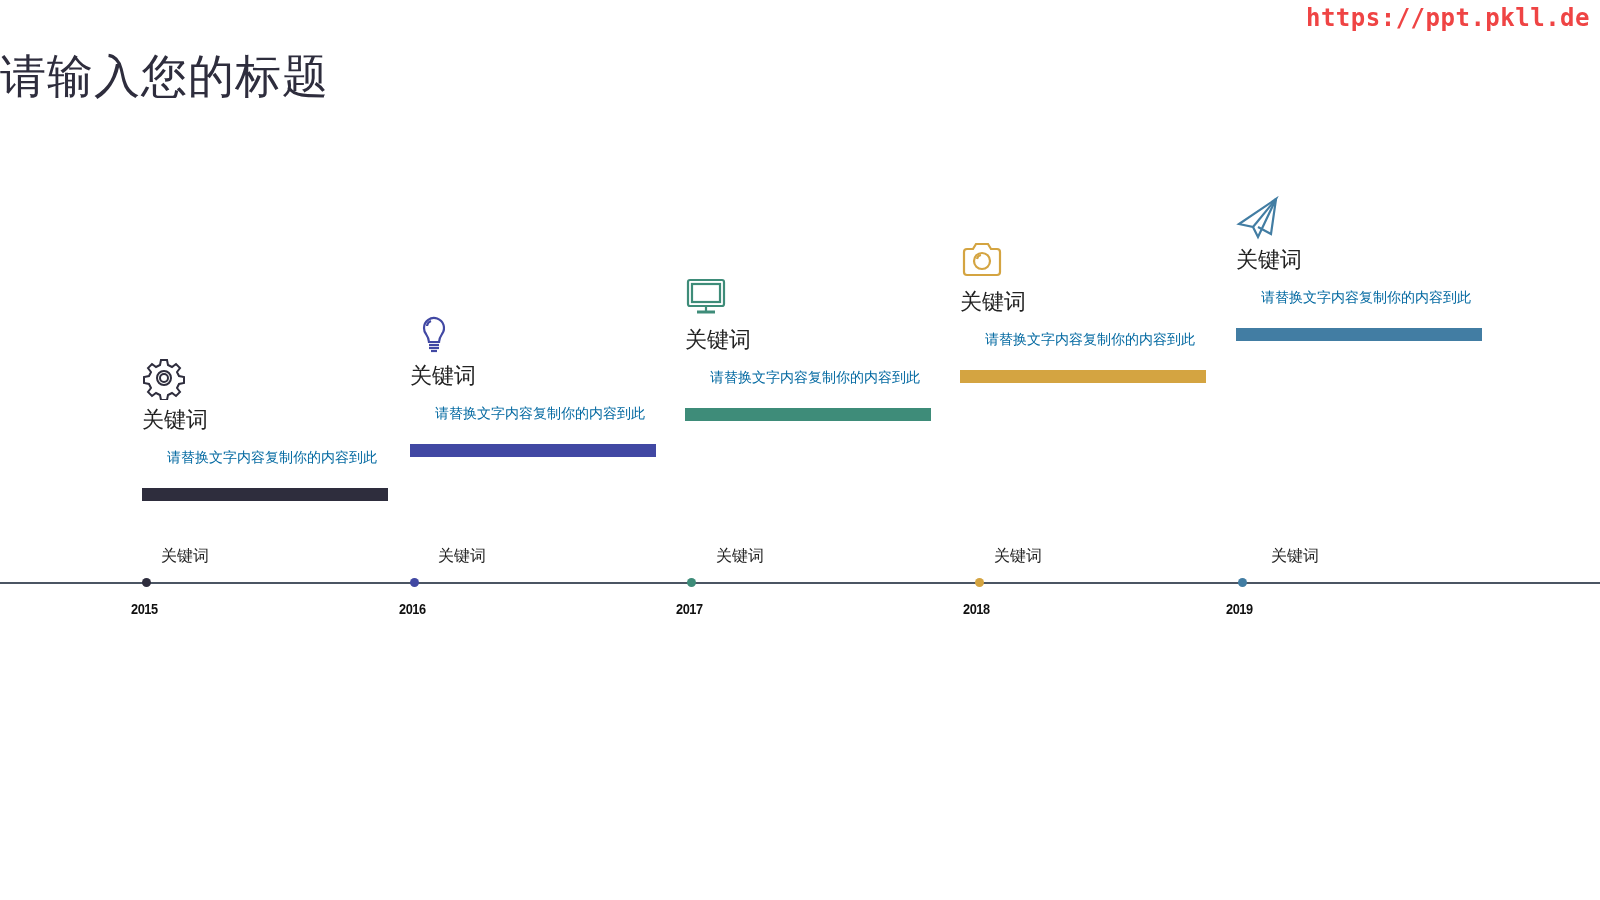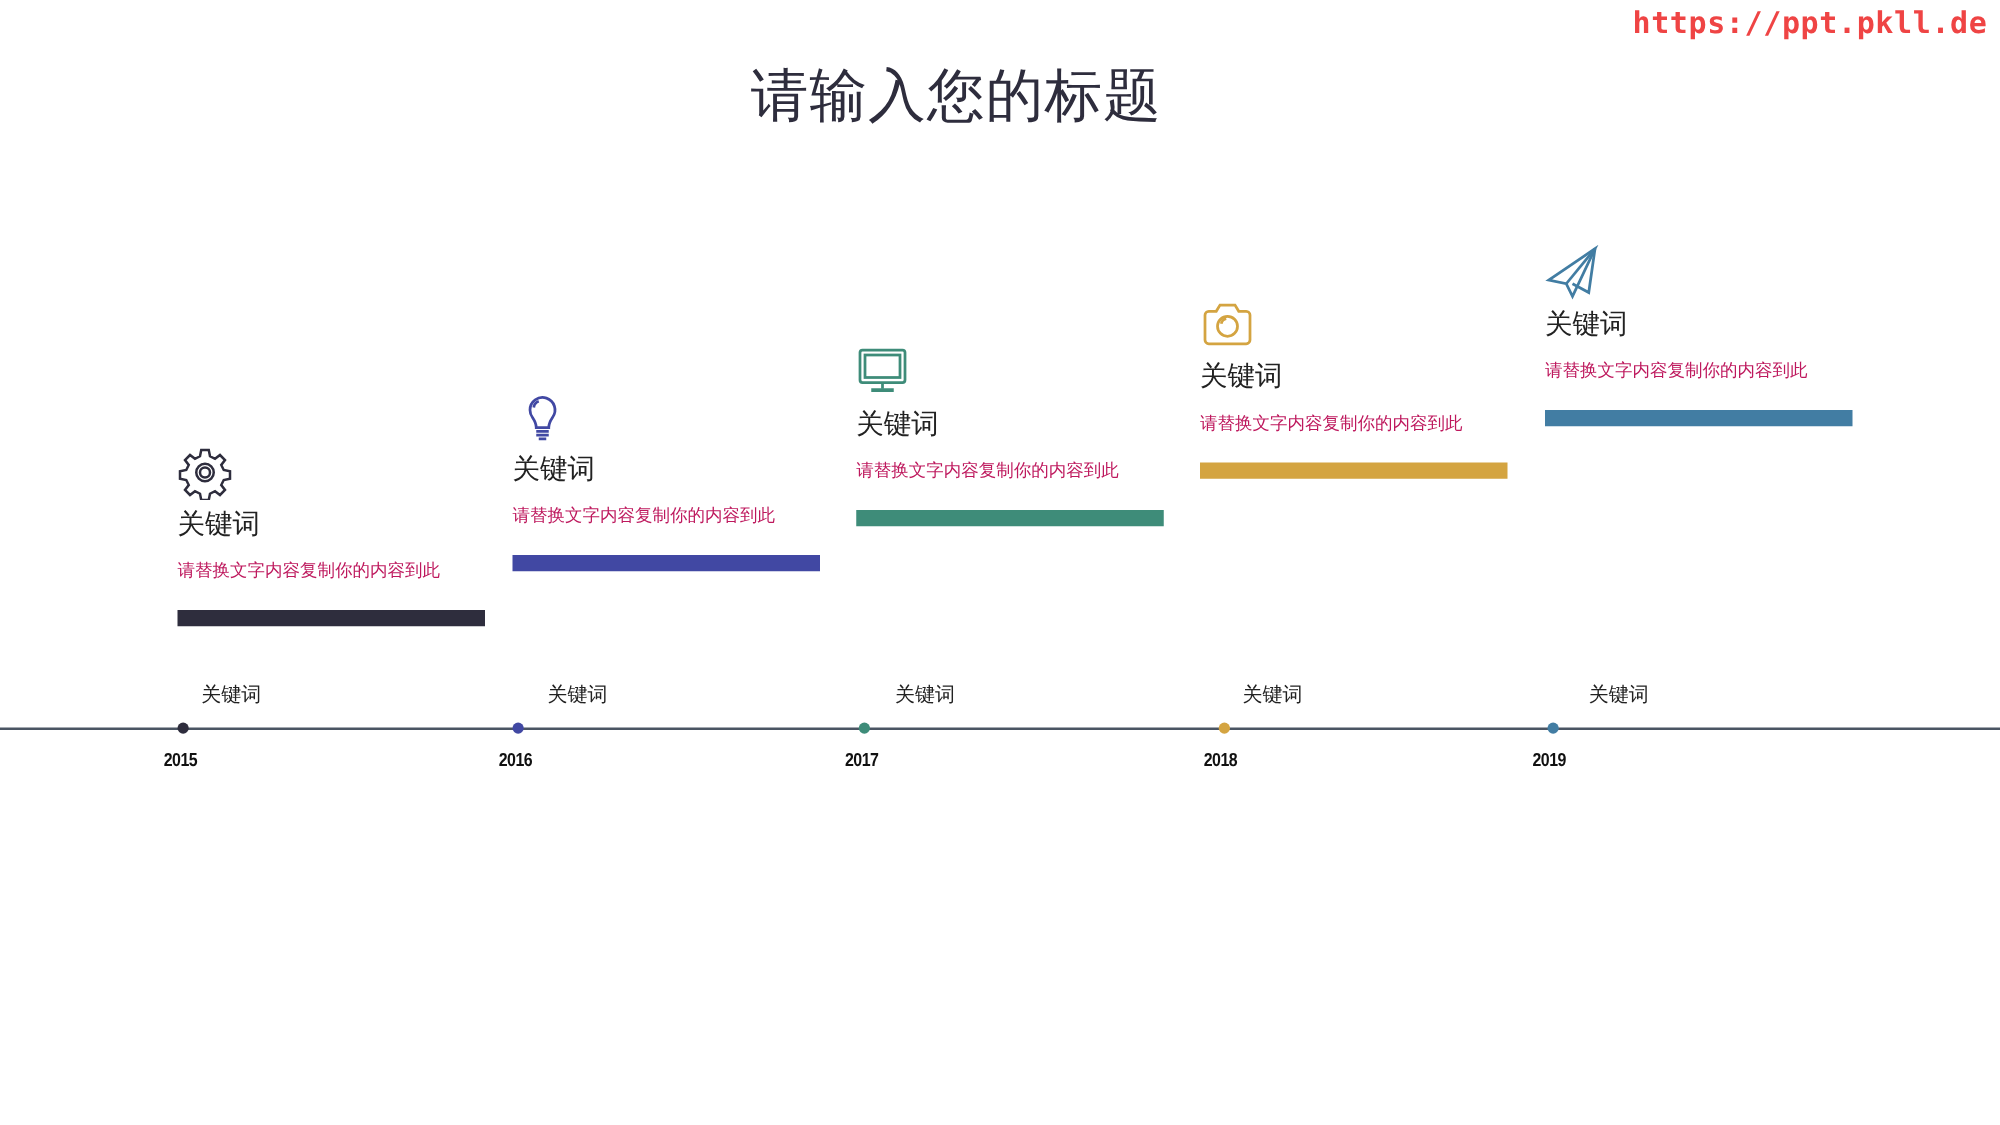--- a/index.html
+++ b/index.html
@@ -1,23 +1,23 @@
 <!DOCTYPE html>
 <html><head>
 <meta charset="utf-8">
 <style>
   * { margin:0; padding:0; box-sizing:border-box; }
   html, body { width:1600px; height:900px; background:#ffffff; overflow:hidden; }
   body { position:relative; font-family:"DejaVu Sans", "Liberation Sans", sans-serif; color:#222; }
   .watermark { position:absolute; top:4px; right:10px; font-family:"DejaVu Sans Mono","Liberation Mono",monospace; font-size:24px; color:#ef4444; letter-spacing:0.5px; font-weight:bold; }
-  .title { position:absolute; top:46px; left:0; width:1530px; text-align:center; font-size:46px; color:#2e2d3d; letter-spacing:1px; }
+  .title { position:absolute; top:46px; left:0; width:1530px; font-size:46px; color:#2e2d3d; letter-spacing:1px; }
   .stage { position:absolute; width:260px; }
   .stage .icon { width:44px; height:44px; display:block; }
   .stage .kw { font-size:22px; color:#222; margin-top:6px; line-height:28px; white-space:nowrap; }
-  .stage .desc { font-size:14px; color:#be185d; margin-top:14px; line-height:18px; white-space:nowrap; }
+  .stage .desc { font-size:14px; color:#0369a1; margin-top:14px; line-height:18px; white-space:nowrap;text-align:center; }
   .stage .bar { height:13px; width:246px; margin-top:22px; }
   .axis { position:absolute; left:0; top:582px; width:1600px; height:2px; background:#4b5563; }
   .dot { position:absolute; width:9px; height:9px; border-radius:50%; top:578px; }
   .tl-kw { position:absolute; top:546px; font-size:16px; color:#222; white-space:nowrap; }
   .year { position:absolute; top:600px; font-size:15px; font-weight:bold; color:#111; font-family:"Liberation Sans", sans-serif; transform:scaleX(0.85); transform-origin:left; letter-spacing:-0.5px; }
 </style>
 </head>
 <body>
 
 <div class="watermark">https://ppt.pkll.de</div>

